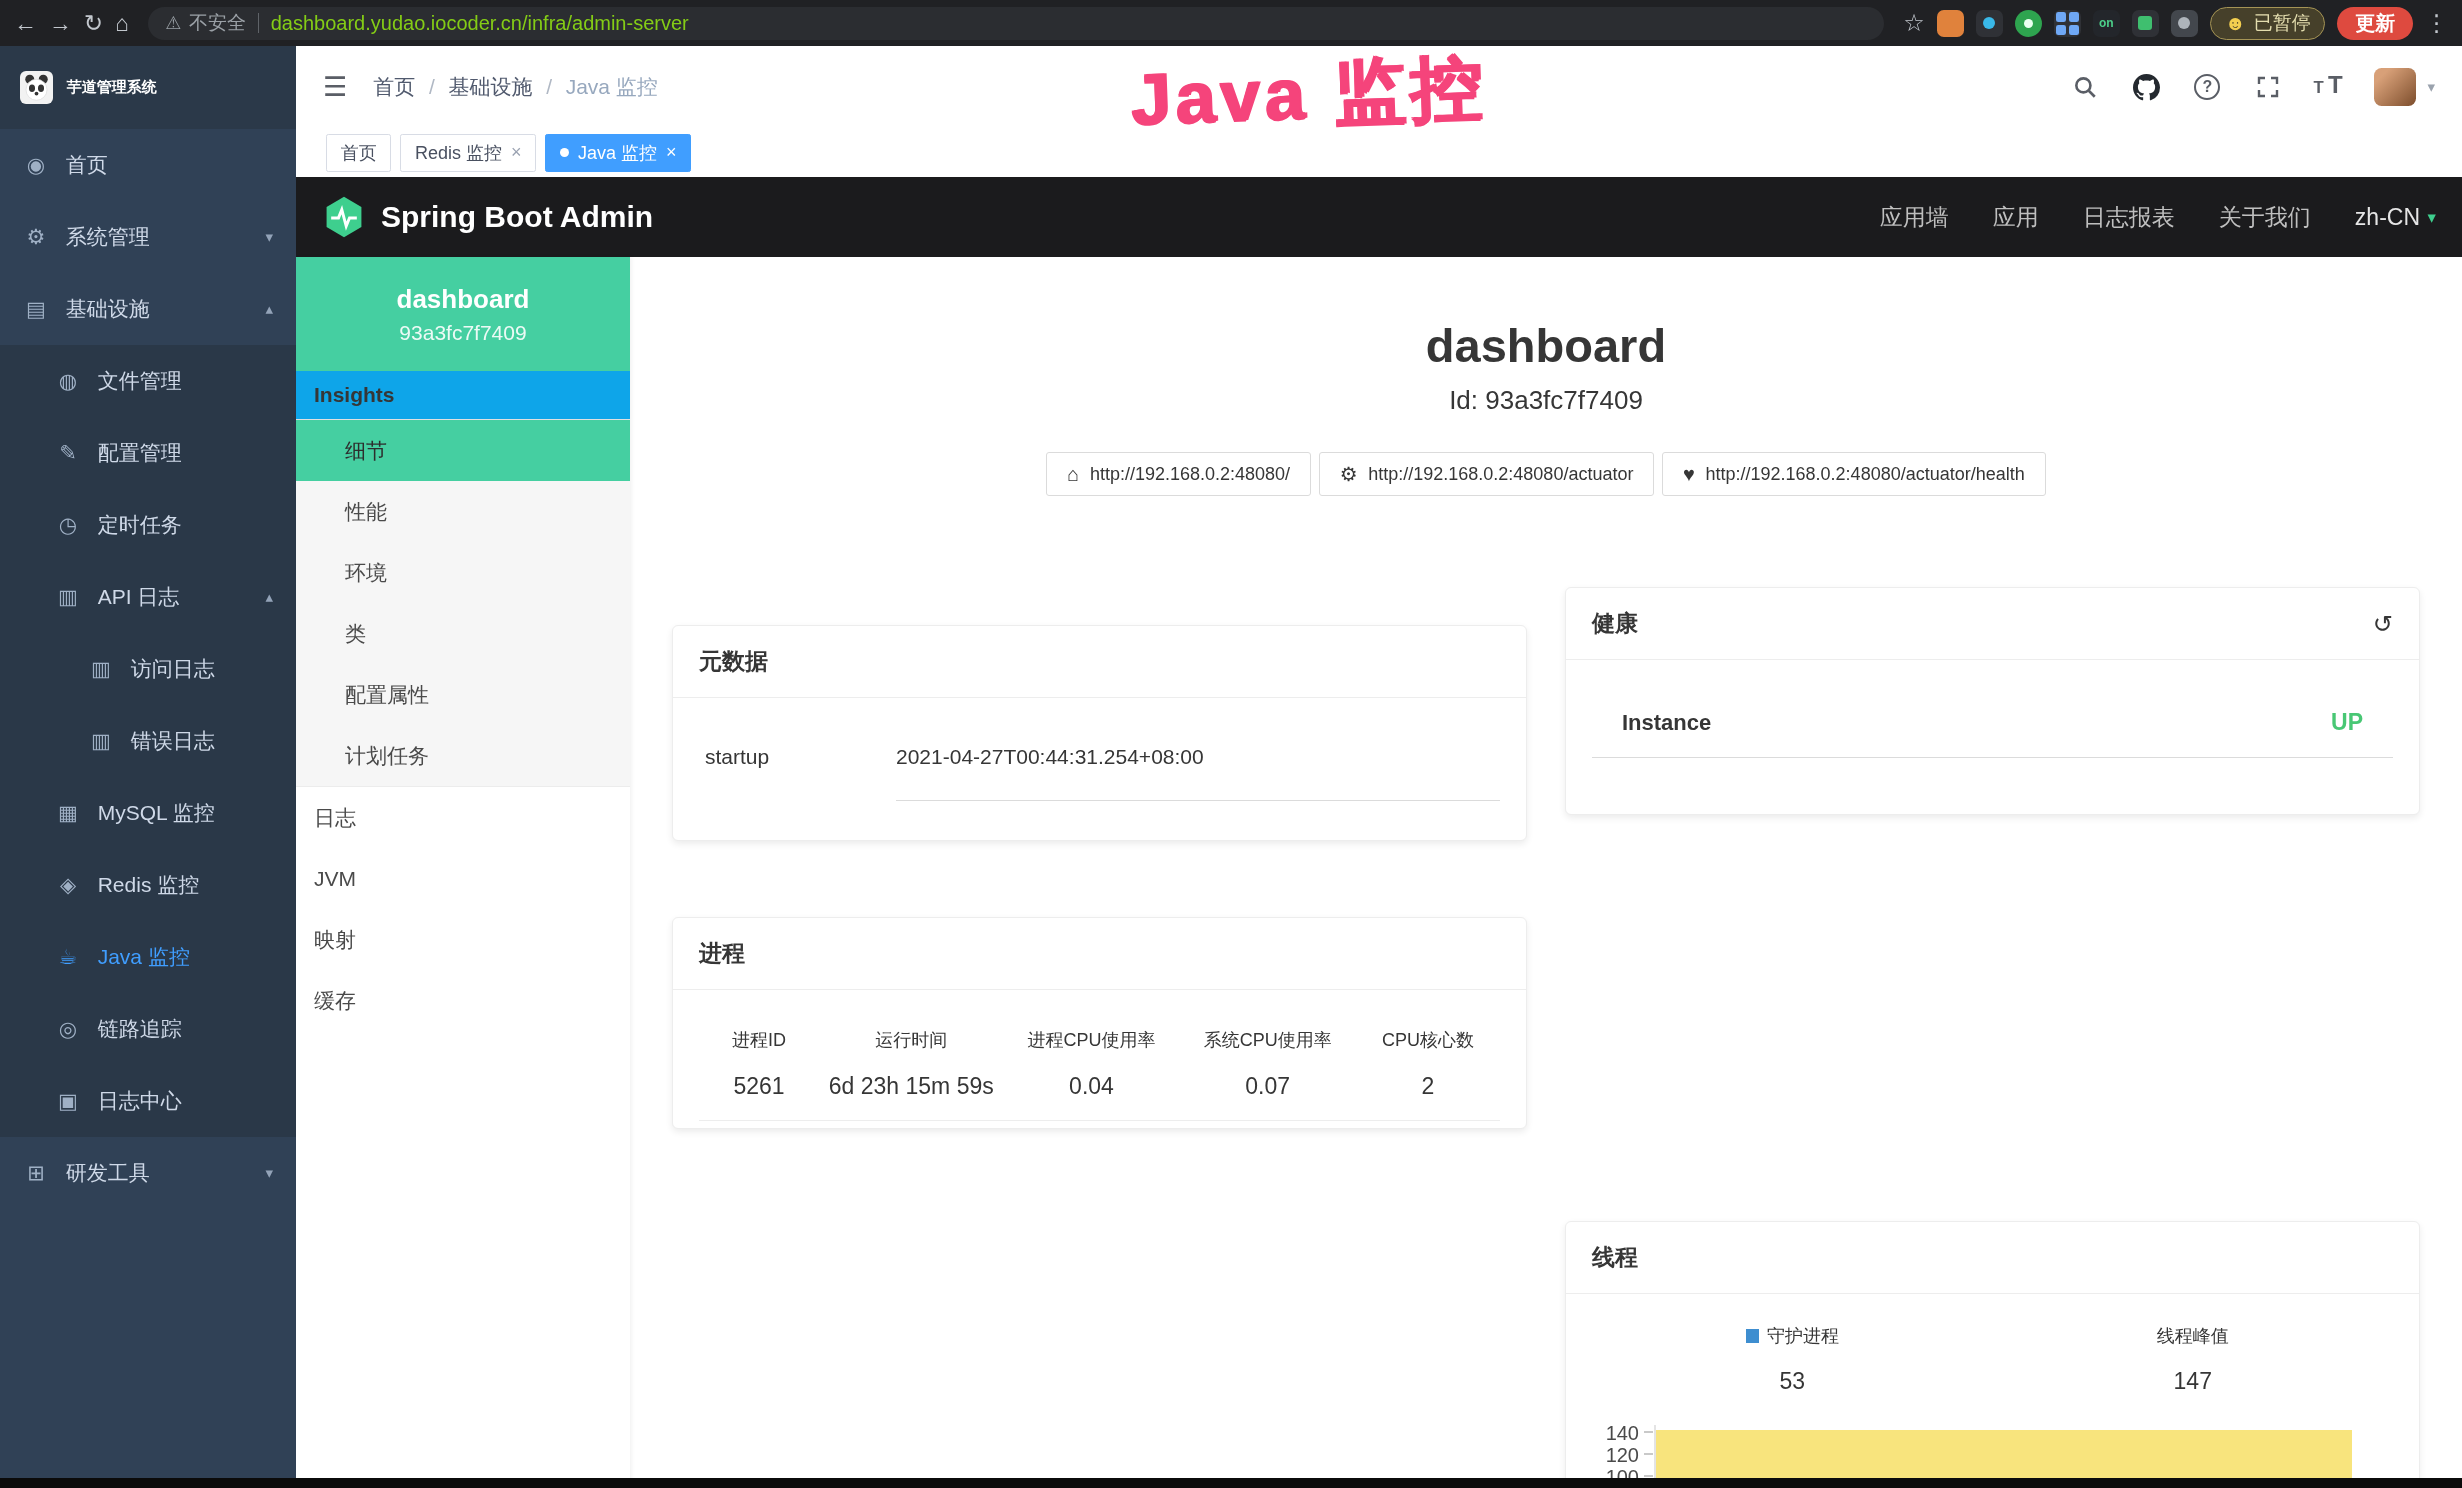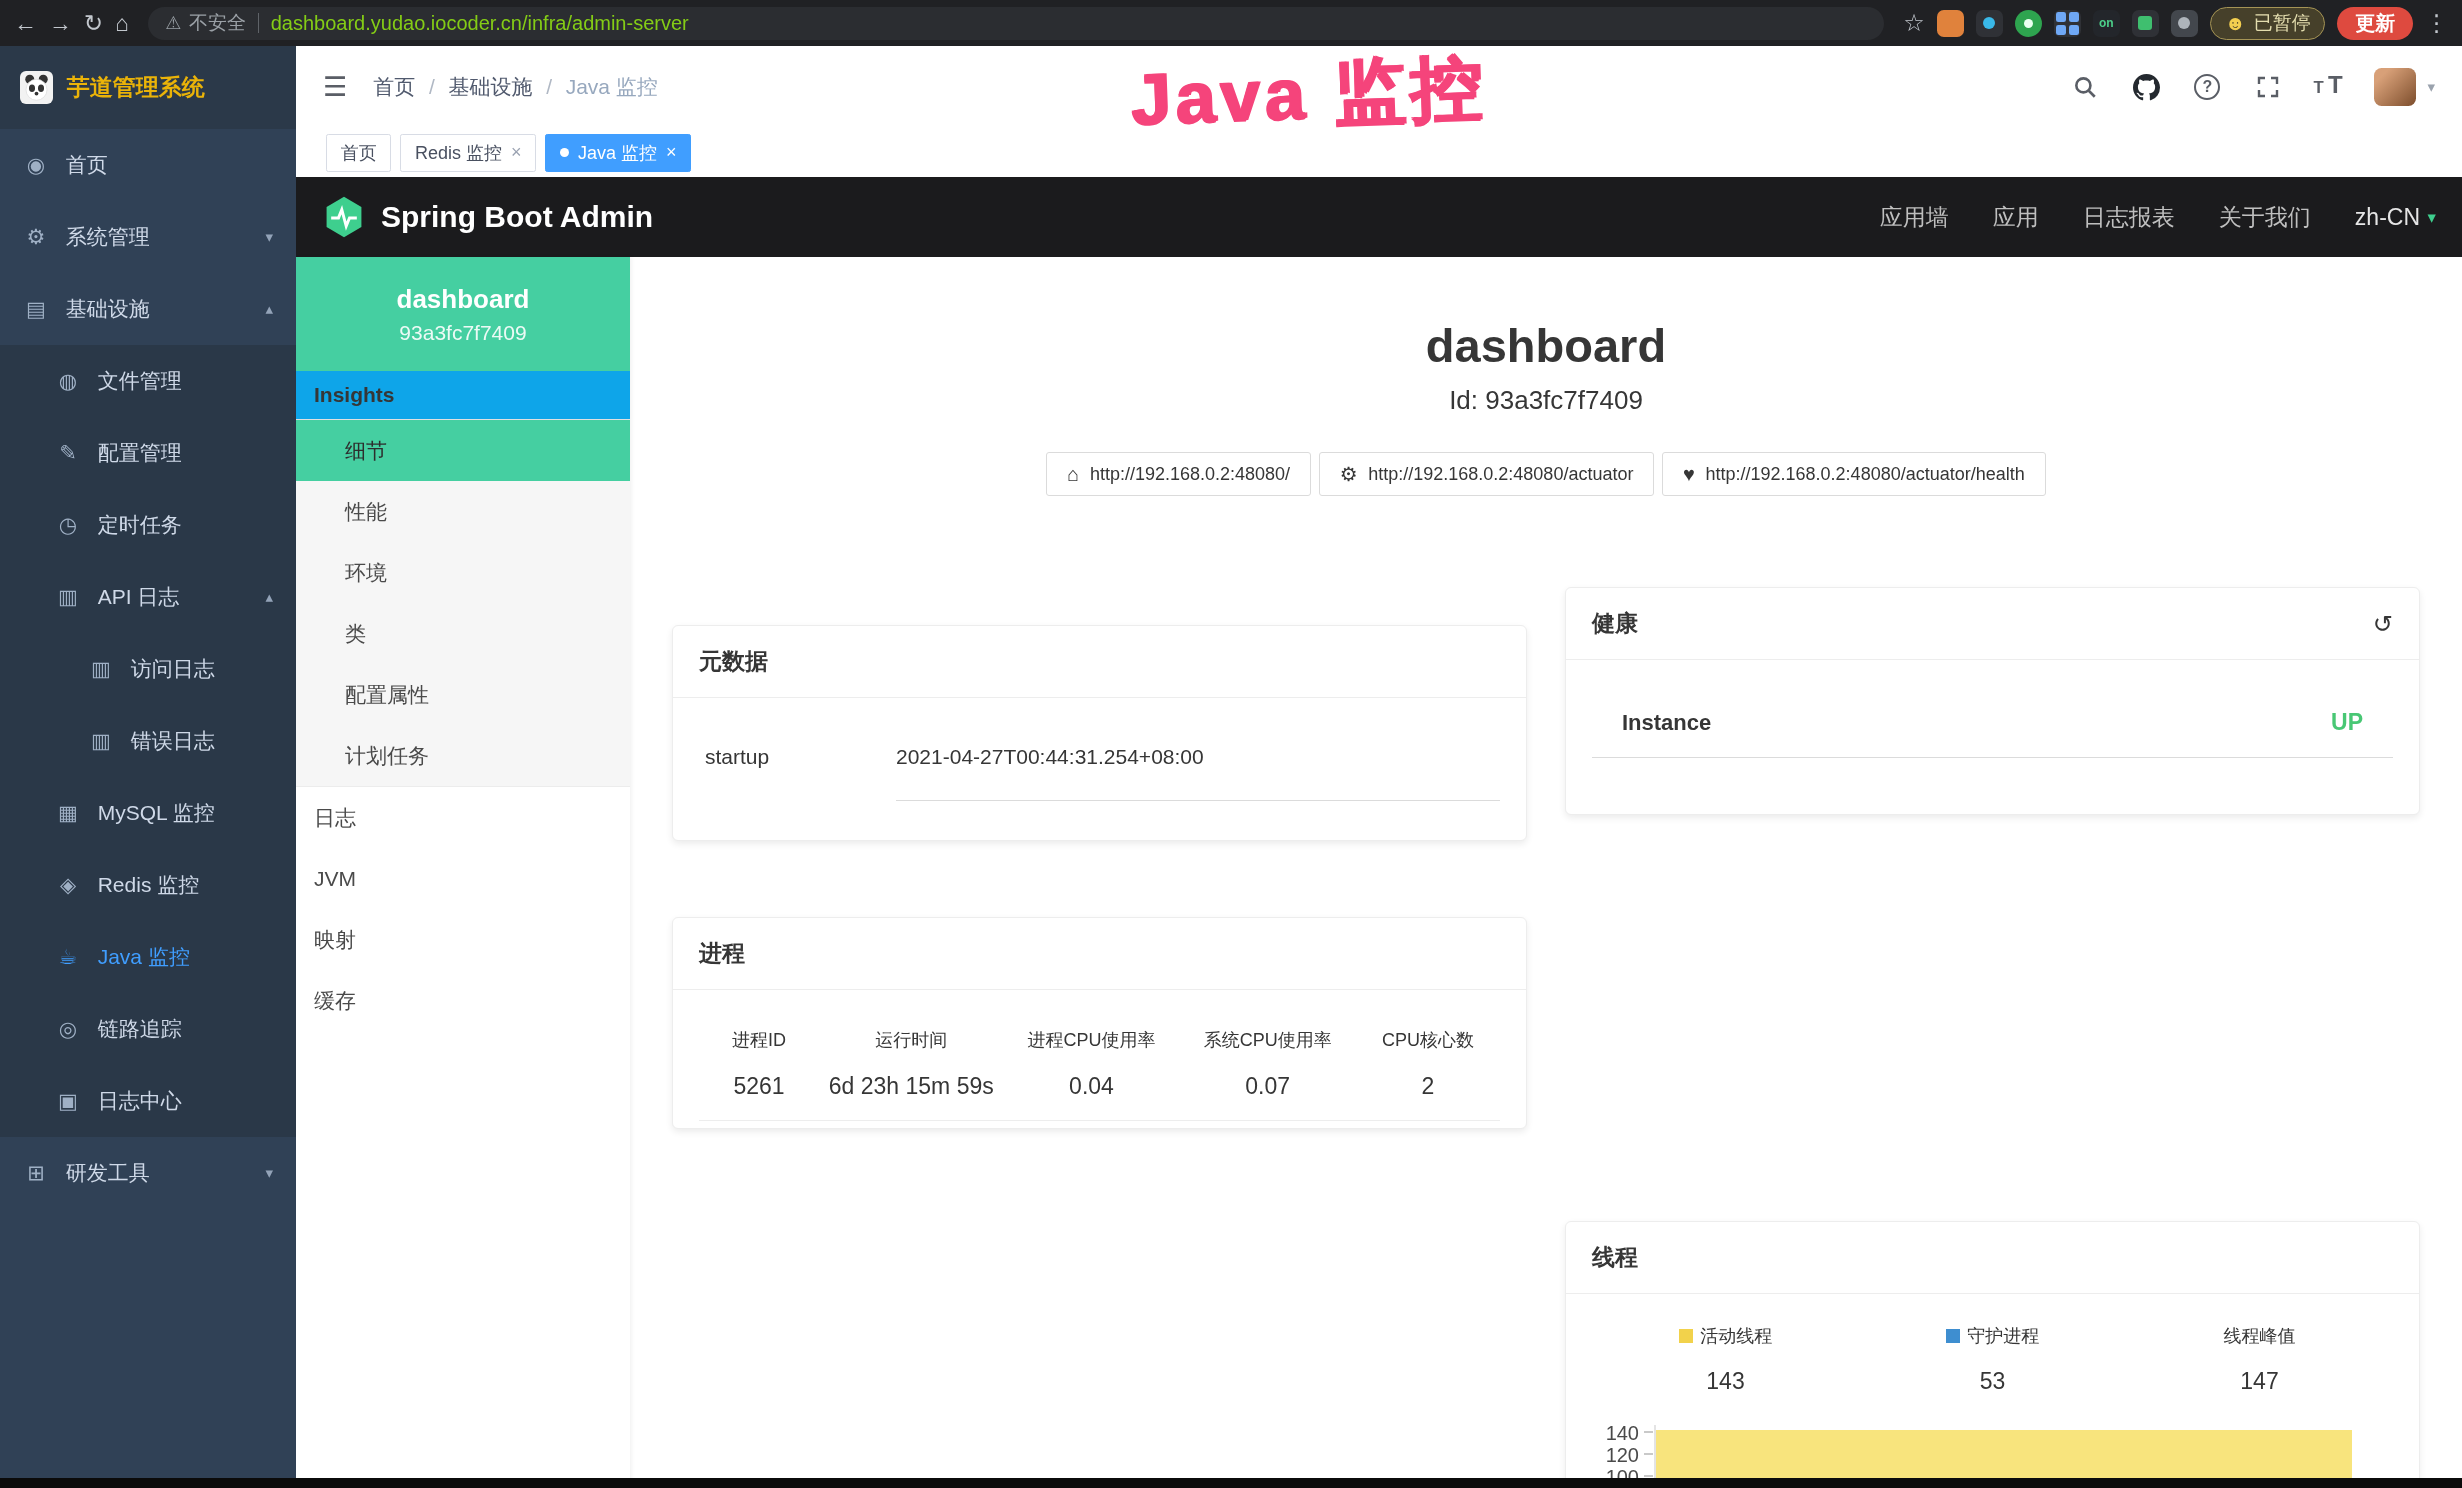--- a/index.html
+++ b/index.html
@@ -33,21 +33,21 @@
   .pe{color:#f4cf4f;font-size:20.5px}
   .update{height:33px;border-radius:16.7px;background:var(--update_red,#de4a3f);color:#fff;display:inline-flex;
     align-items:center;padding:0 18px;font-size:20px;font-weight:600;flex:none;cursor:pointer;white-space:nowrap}
 
   
   .window{display:flex;height:1443px}
 
   
   .sidebar{width:296px;flex:none;background:var(--sidebar_bg,#304156);color:#c3cedd;display:flex;flex-direction:column;overflow:hidden}
   .brand{height:83px;background:#2b3949;display:flex;align-items:center;gap:13.7px;padding:0 20px;cursor:pointer;flex:none}
-  .brand-name{color:#eab308;font-size:23px;font-weight:bold;white-space:nowrap}
+  .brand-name{color:#ffffff;font-size:15px;font-weight:bold;white-space:nowrap}
   .s-item{height:72px;display:flex;align-items:center;gap:16.7px;padding:0 23px;font-size:21px;cursor:pointer;flex:none}
   .s-ico{width:26px;text-align:center;color:#9fb0c5;font-size:21px;flex:none}
   .s-label{white-space:nowrap;color:#cfd9e8}
   .chev{margin-left:auto;color:#93a3b8;font-size:15px}
   .submenu{background:#2a3848}
   .submenu .s-item{padding-left:55px}
   .submenu .s-item.deep{padding-left:88px}
   .s-item.active .s-label,.s-item.active .s-ico{color:var(--accent_blue,#409eff)}
 
   
@@ -468,27 +468,20 @@
                 </div>
 
                 <div class="card card-threads">
                   <div class="card-head">
                     <span class="card-title">线程</span>
                   </div>
                   <div class="thr-body">
                     <div class="legend">
                       <div class="lg">
                         <span class="lg-top">
-                          <span class="sw yellow"></span>
-                          <span>活动线程</span>
-                        </span>
-                        <div class="lg-val">143</div>
-                      </div>
-                      <div class="lg">
-                        <span class="lg-top">
                           <span class="sw blue"></span>
                           <span>守护进程</span>
                         </span>
                         <div class="lg-val">53</div>
                       </div>
                       <div class="lg">
                         <span class="lg-top">
                           <span>线程峰值</span>
                         </span>
                         <div class="lg-val">147</div>

